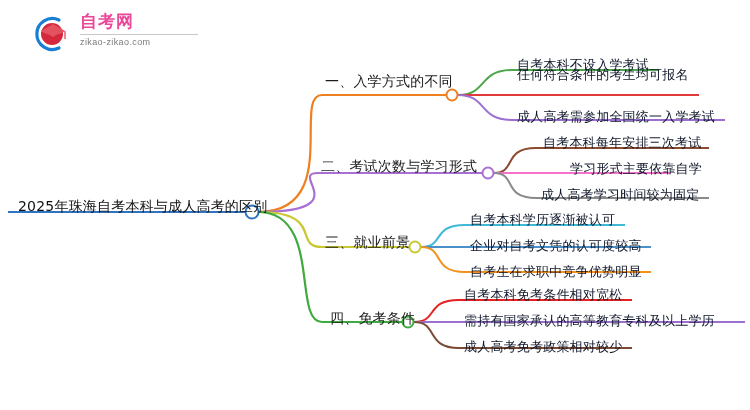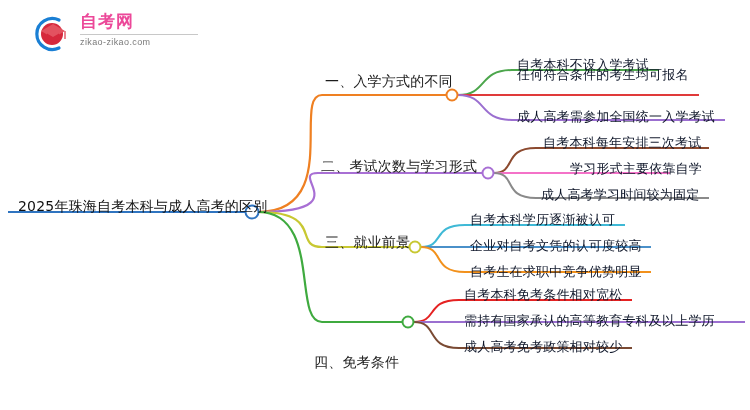--- a/index.html
+++ b/index.html
@@ -162,21 +162,21 @@
       <circle cx="408" cy="322" r="5.5" fill="#ffffff" stroke="#3faa3f" stroke-width="2"></circle>
       <circle cx="252" cy="212" r="6.5" fill="#ffffff" stroke="#2f74c0" stroke-width="2"></circle>
     </g>
 </svg>
 
 <div class="node-label" id="root-label">2025年珠海自考本科与成人高考的区别</div>
 
 <div class="node-label branch-label" style="left:325px; top:73px;">一、入学方式的不同</div>
 <div class="node-label branch-label" style="left:321px; top:158px;">二、考试次数与学习形式</div>
 <div class="node-label branch-label" style="left:325px; top:234px;">三、就业前景</div>
-<div class="node-label branch-label" style="left:314px; top:310px;margin-top:44px;">四、免考条件</div>
+<div class="node-label branch-label" style="left:330px; top:310px;">四、免考条件</div>
 
 <div class="node-label leaf-label" style="left:517px; top:56px;">自考本科不设入学考试</div>
 <div class="node-label leaf-label" style="left:517px; top:66px;">任何符合条件的考生均可报名</div>
 <div class="node-label leaf-label" style="left:517px; top:108px;">成人高考需参加全国统一入学考试</div>
 
 <div class="node-label leaf-label" style="left:543px; top:134px;">自考本科每年安排三次考试</div>
 <div class="node-label leaf-label" style="left:570px; top:160px;">学习形式主要依靠自学</div>
 <div class="node-label leaf-label" style="left:541px; top:186px;">成人高考学习时间较为固定</div>
 
 <div class="node-label leaf-label" style="left:470px; top:211px;">自考本科学历逐渐被认可</div>

